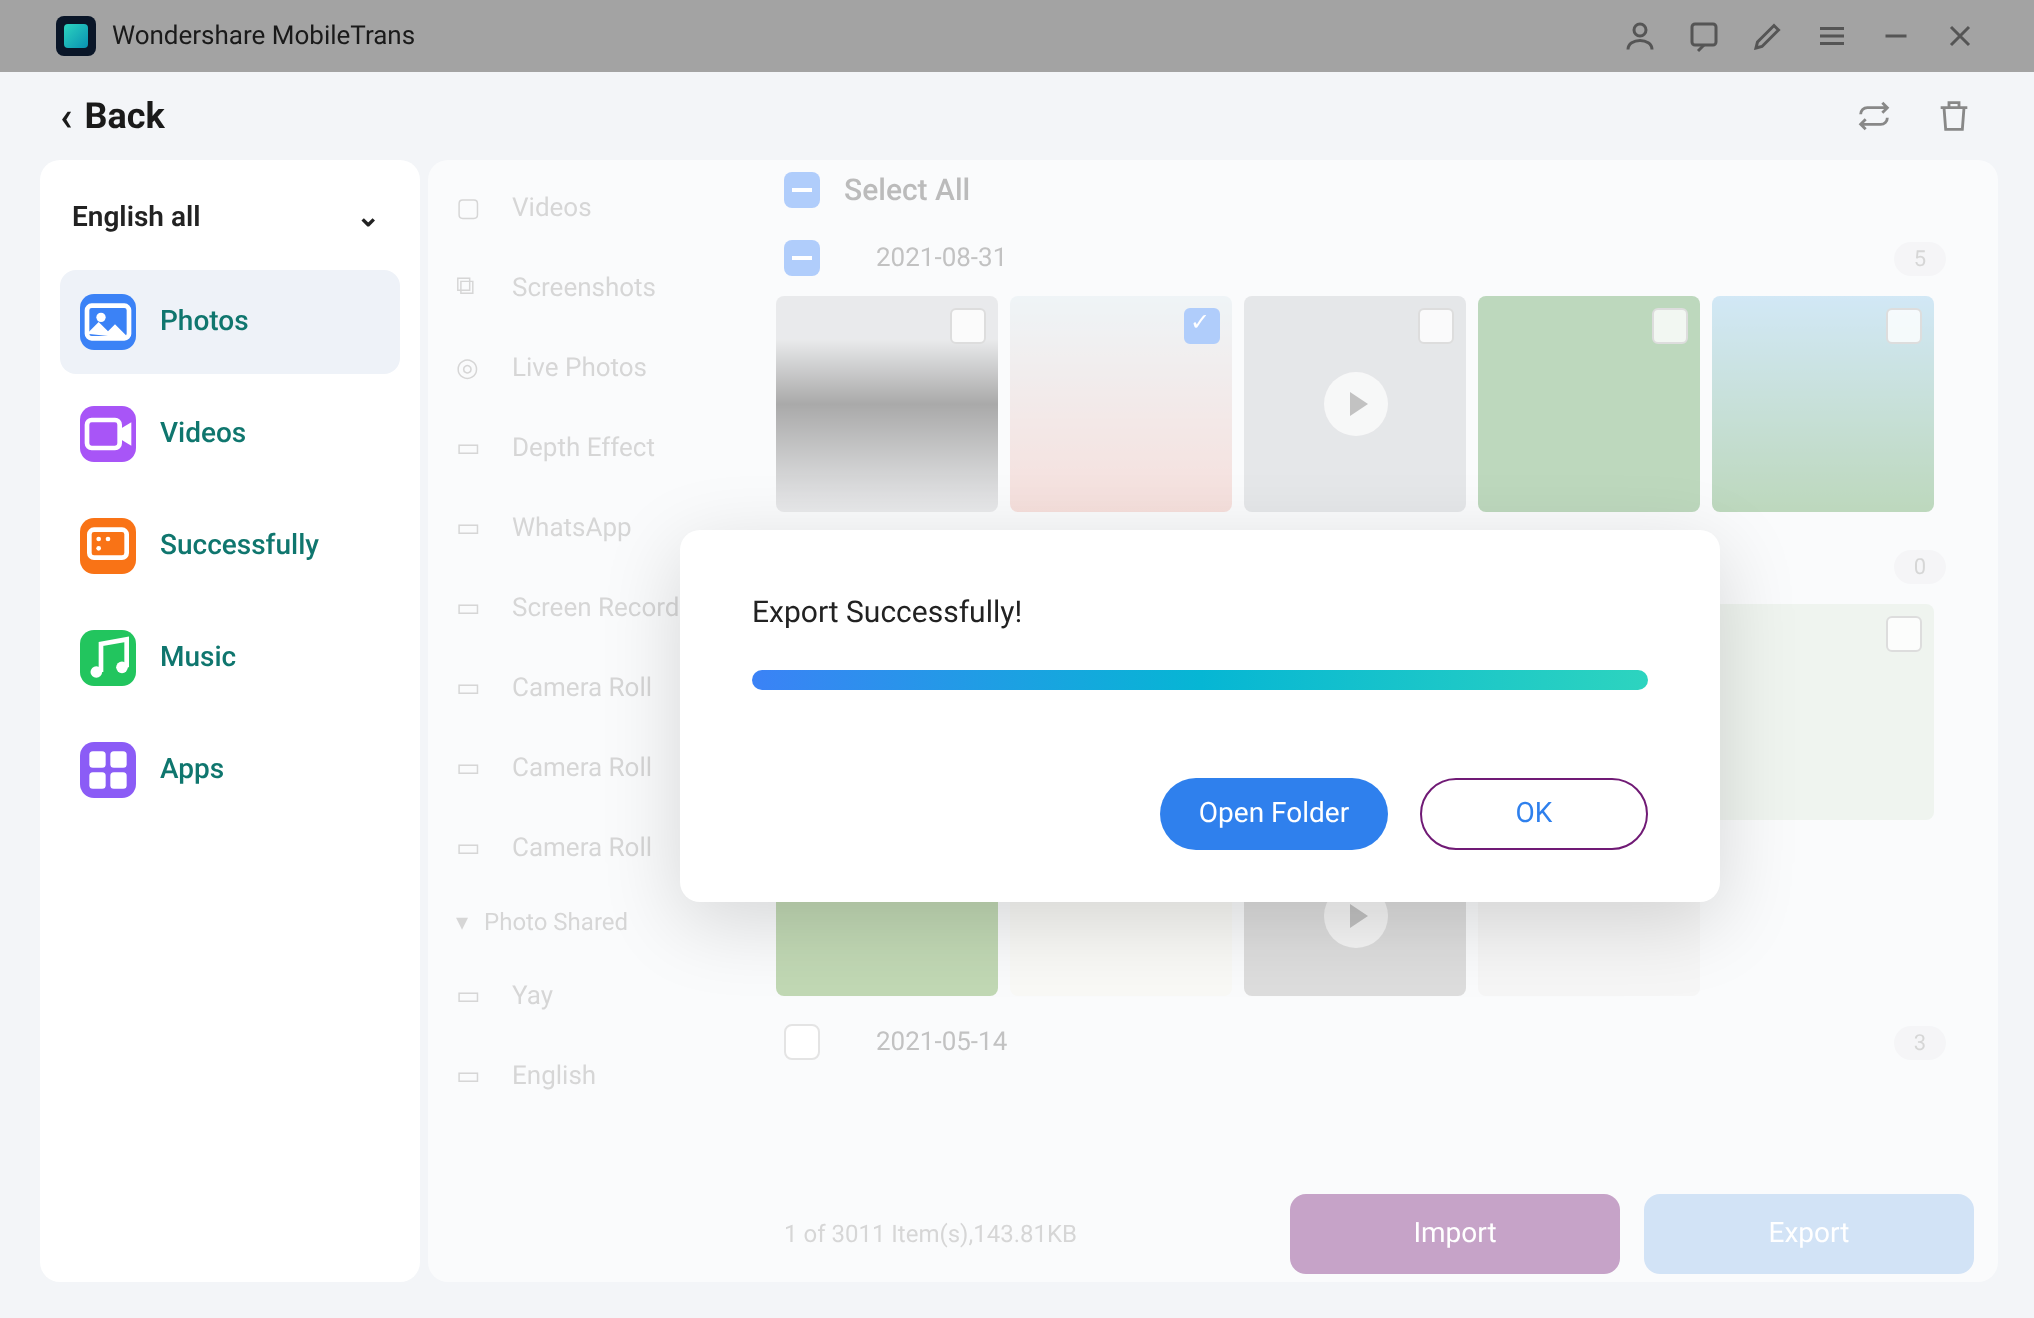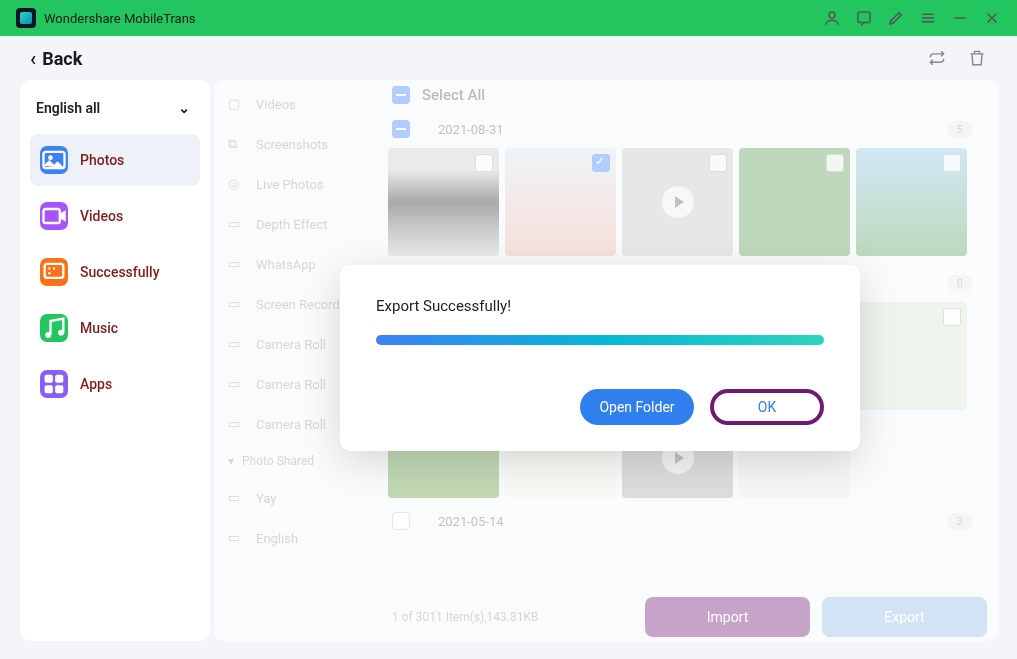--- a/index.html
+++ b/index.html
@@ -1,18 +1,18 @@
 <!DOCTYPE html>
 <html><head>
   <meta charset="utf-8">
   <style>
     * { margin: 0; padding: 0; box-sizing: border-box; font-family: -apple-system, BlinkMacSystemFont, "Segoe UI", Roboto, sans-serif; }
     body { width: 1017px; height: 659px; background: #f3f5f8; position: relative; overflow: hidden; }
     
-    .titlebar { height: 36px; display: flex; align-items: center; padding: 0 16px; background: #22c55e; }
+    .titlebar { height: 36px; display: flex; align-items: center; padding: 0 28px; background: #a3a3a3; }
     .app-icon { width: 20px; height: 20px; background: #0a1628; border-radius: 4px; display: flex; align-items: center; justify-content: center; margin-right: 8px; }
     .app-icon-inner { width: 12px; height: 12px; background: linear-gradient(135deg, #2dd4bf, #0891b2); border-radius: 2px; }
     .app-title { font-size: 13px; color: #1a1a1a; font-weight: 400; }
     .titlebar-actions { margin-left: auto; display: flex; gap: 14px; align-items: center; }
     .titlebar-btn { width: 18px; height: 18px; cursor: pointer; color: #555; display: flex; align-items: center; justify-content: center; }
     
     .toolbar { height: 44px; display: flex; align-items: center; padding: 0 30px; }
     .back-btn { display: flex; align-items: center; gap: 6px; cursor: pointer; }
     .back-btn .chevron { font-size: 20px; font-weight: 600; color: #1a1a1a; }
     .back-btn .label { font-size: 18px; font-weight: 700; color: #1a1a1a; }
@@ -24,21 +24,21 @@
     .sidebar-left { width: 190px; background: #fff; border-radius: 10px; padding: 14px 10px; }
     .lang-select { display: flex; align-items: center; justify-content: space-between; padding: 6px 10px 18px 6px; font-size: 14px; font-weight: 600; color: #222; cursor: pointer; }
     .cat-item { display: flex; align-items: center; gap: 12px; padding: 12px 10px; border-radius: 8px; cursor: pointer; margin-bottom: 4px; }
     .cat-item.active { background: #eef2f8; }
     .cat-icon { width: 28px; height: 28px; border-radius: 7px; display: flex; align-items: center; justify-content: center; color: #fff; }
     .cat-icon.photos { background: #3b82f6; }
     .cat-icon.videos { background: #a855f7; }
     .cat-icon.info { background: #f97316; }
     .cat-icon.music { background: #22c55e; }
     .cat-icon.apps { background: #8b5cf6; }
-    .cat-label { font-size: 14px; color: #7f1d1d; font-weight: 500; }
+    .cat-label { font-size: 14px; color: #0f766e; font-weight: 500; }
     
     .content { flex: 1; display: flex; position: relative; }
     .overlay { position: absolute; inset: 0; background: rgba(255,255,255,0.6); z-index: 5; border-radius: 10px; }
     
     .albums-col { width: 174px; padding: 4px 6px; position: relative; z-index: 1; }
     .album-item { display: flex; align-items: center; gap: 10px; padding: 12px 8px; cursor: pointer; color: #999; font-size: 13px; }
     .album-icon { width: 18px; height: 16px; }
     .album-expand { display: flex; align-items: center; gap: 8px; padding: 10px 8px; color: #999; font-size: 12px; }
     
     .photos-area { flex: 1; display: flex; flex-direction: column; position: relative; z-index: 1; }
@@ -63,21 +63,21 @@
     .action-btn { width: 165px; height: 40px; border-radius: 8px; display: flex; align-items: center; justify-content: center; font-size: 14px; color: #fff; cursor: pointer; }
     .action-btn.import { background: #701a75; }
     .action-btn.export { background: #8fb8e8; }
     
     .modal { position: absolute; top: 265px; left: 340px; width: 520px; background: #fff; border-radius: 10px; box-shadow: 0 10px 40px rgba(0,0,0,0.15); z-index: 20; padding: 32px 36px 26px; }
     .modal-title { font-size: 15px; color: #222; font-weight: 400; margin-bottom: 20px; }
     .progress-bar { height: 10px; border-radius: 6px; background: linear-gradient(90deg, #3b82f6, #06b6d4, #2dd4bf); margin-bottom: 44px; }
     .modal-actions { display: flex; justify-content: flex-end; gap: 16px; }
     .modal-btn { width: 114px; height: 36px; border-radius: 18px; display: flex; align-items: center; justify-content: center; font-size: 14px; cursor: pointer; }
     .modal-btn.primary { background: #2f80ed; color: #fff; }
-    .modal-btn.secondary { background: #fff; color: #2f80ed; border: 4px solid #701a75; }
+    .modal-btn.secondary { background: #fff; color: #2f80ed; border: 1px solid #701a75; }
     
     
     .t1 { background: linear-gradient(180deg,#c9cbcf 20%,#2a2a2a 50%,#c9cbcf 100%); }
     .t2 { background: linear-gradient(180deg,#d6e4ea,#e8b0a8); }
     .t3 { background: #bfc2c7; }
     .t4 { background: #5a9e5a; }
     .t5 { background: linear-gradient(180deg,#8ec5e8,#5a9e5a); }
     .t6 { background: #d6e4d6; }
     .t7 { background: #659f45; }
     .t8 { background: #f0f0e8; }

